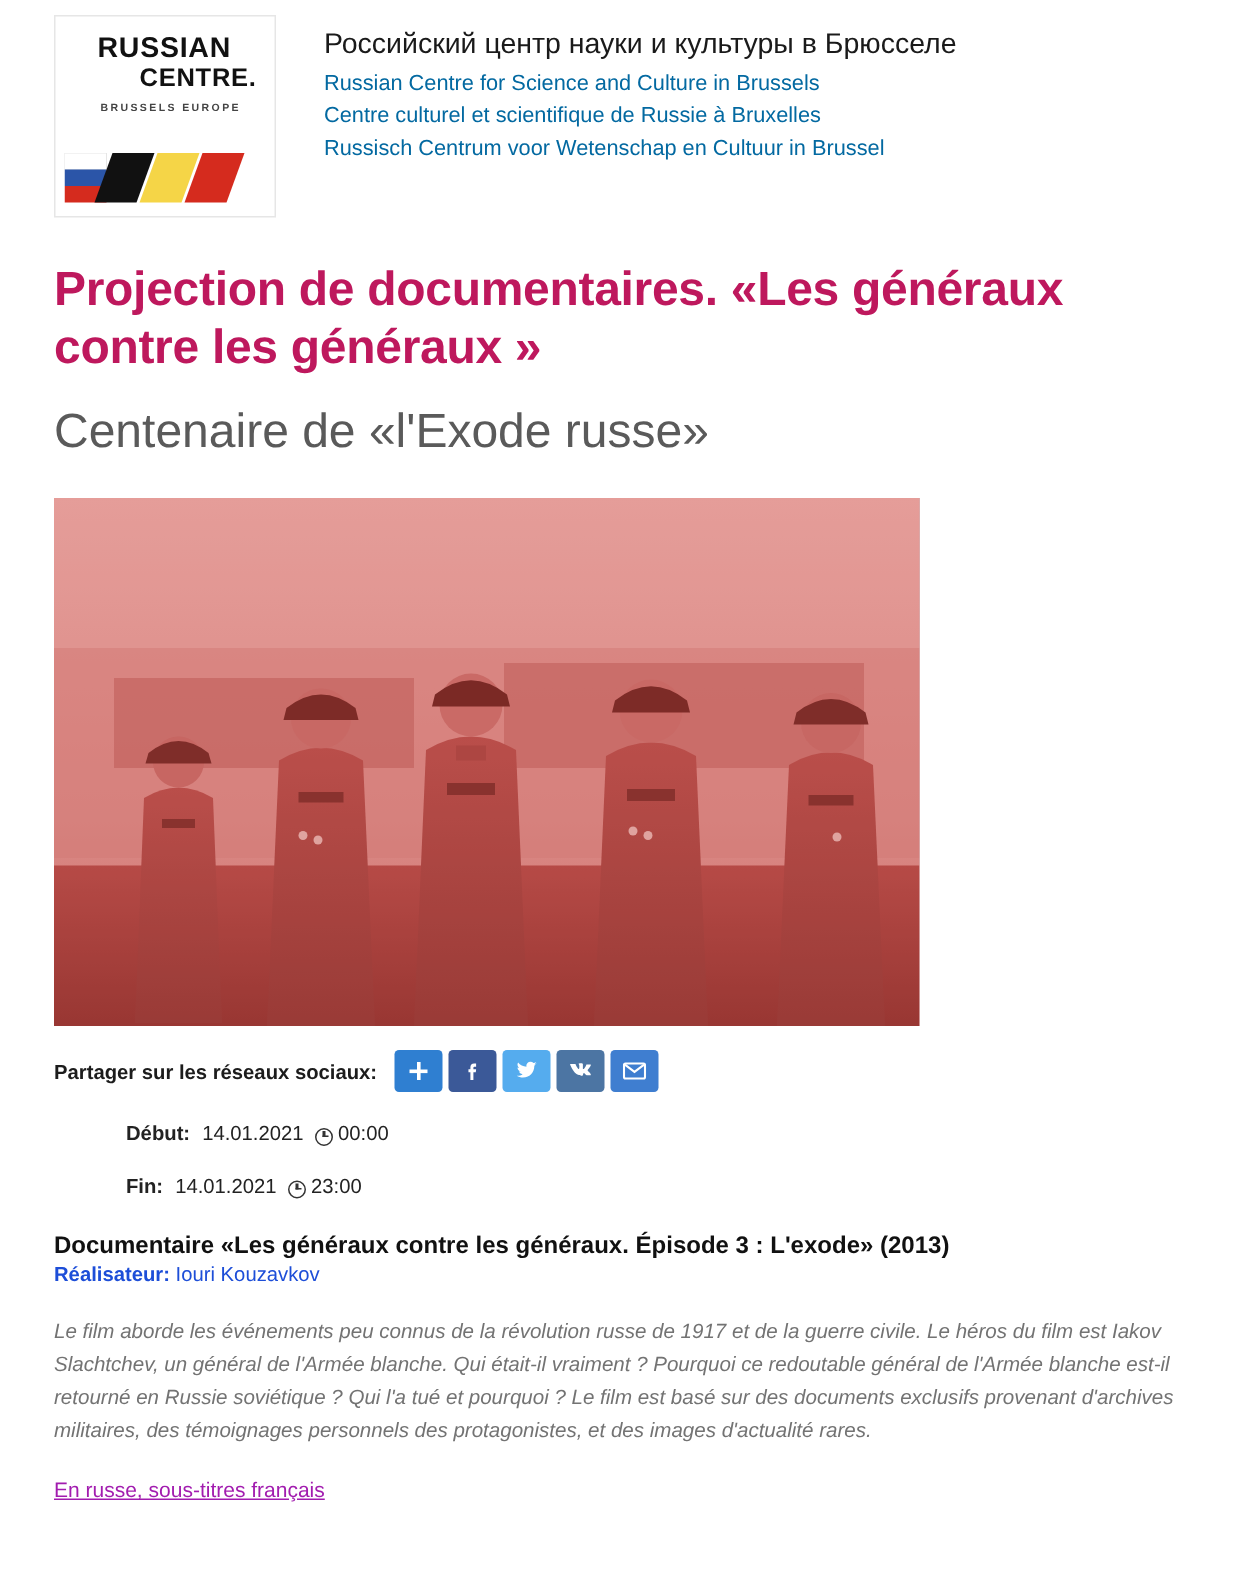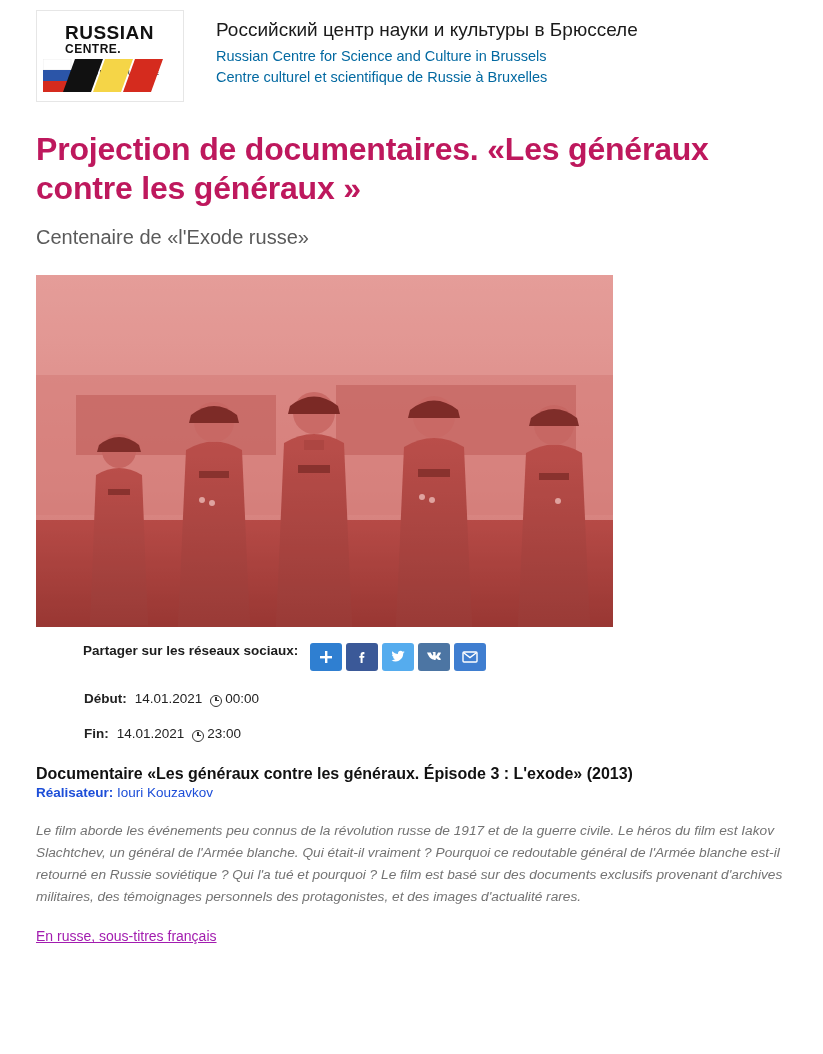--- a/index.html
+++ b/index.html
@@ -18,38 +18,38 @@
   }
 
   
   .header {
     display: flex;
     align-items: flex-start;
     padding: 8px 0 0 36px;
   }
   .logo {
     width: 148px;
-    height: 92px;
+    height: 135px;
     flex: 0 0 148px;
     position: relative;
     background: #ffffff;
     border: 1px solid #e6e6e6;
     margin-top: 2px;
   }
   .logo-text {
     position: absolute;
     left: 28px;
     top: 12px;
     font-weight: bold;
     letter-spacing: 0.5px;
     color: #111111;
     line-height: 1.05;
   }
   .logo-line1 { font-size: 19px; }
-  .logo-line2 { font-size: 12px; }
+  .logo-line2 { font-size: 17px; margin-left: 28px; }
   .logo-sub {
     position: absolute;
     left: 30px;
     top: 58px;
     font-size: 7px;
     letter-spacing: 1.6px;
     color: #444444;
     font-weight: bold;
   }
   .flag {
@@ -83,43 +83,42 @@
   }
   h1.page-title {
     font-size: 32px;
     line-height: 1.22;
     font-weight: bold;
     color: #be185d;
     margin: 28px 0 0 0;
     letter-spacing: -0.2px;
   }
   h2.page-subtitle {
-    font-size: 20px;
+    font-size: 32px;
     font-weight: normal;
     color: #5a5a5a;
     margin: 18px 0 0 0;
   }
 
   
   .photo {
     margin-top: 26px;
     width: 577px;
     height: 352px;
     position: relative;
     overflow: hidden;
     background: #b35a5a;
   }
   .photo svg { display: block; width: 100%; height: 100%; }
 
   
   .share-row {
     display: flex;
-    align-items: flex-start;
+    align-items: center;
     margin-top: 16px;
-    margin-left: 47px;
   }
   .share-label {
     font-size: 13.5px;
     font-weight: bold;
     color: #1c1c1c;
     margin-right: 12px;
   }
   .share-btns { display: flex; }
   .sbtn {
     width: 32px;
@@ -224,20 +223,21 @@
           <polygon points="62,0 90,0 78,33 50,33" fill="#f5d547"></polygon>
           <polygon points="92,0 120,0 108,33 80,33" fill="#d52b1e"></polygon>
         </svg>
       </div>
     </div>
 
     <div class="header-titles">
       <div class="ru">Российский центр науки и культуры в Брюсселе</div>
       <div class="alt">Russian Centre for Science and Culture in Brussels</div>
       <div class="alt">Centre culturel et scientifique de Russie à Bruxelles</div>
+      <div class="alt">Russisch Centrum voor Wetenschap en Cultuur in Brussel</div>
     </div>
   </div>
 
   <div class="main">
 
     <h1 class="page-title">Projection de documentaires. «Les généraux contre les généraux »</h1>
     <h2 class="page-subtitle">Centenaire de «l'Exode russe»</h2>
 
     
     <div class="photo">

